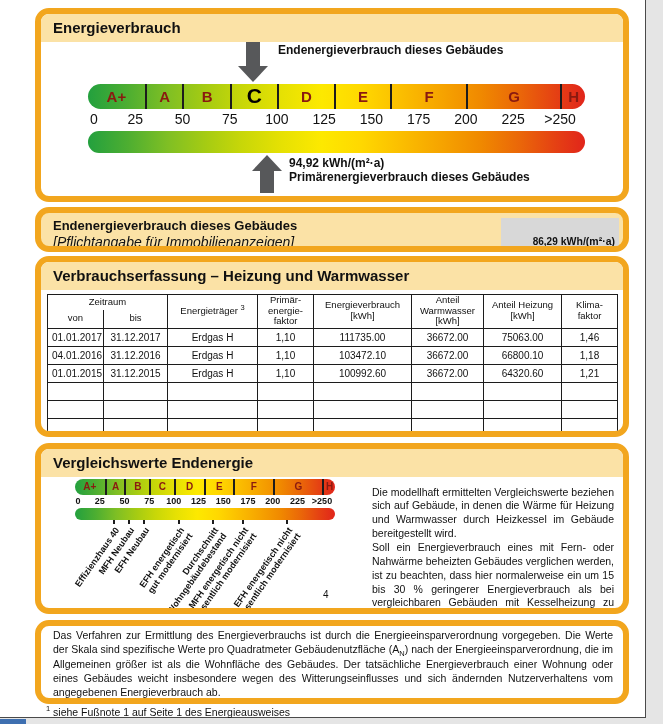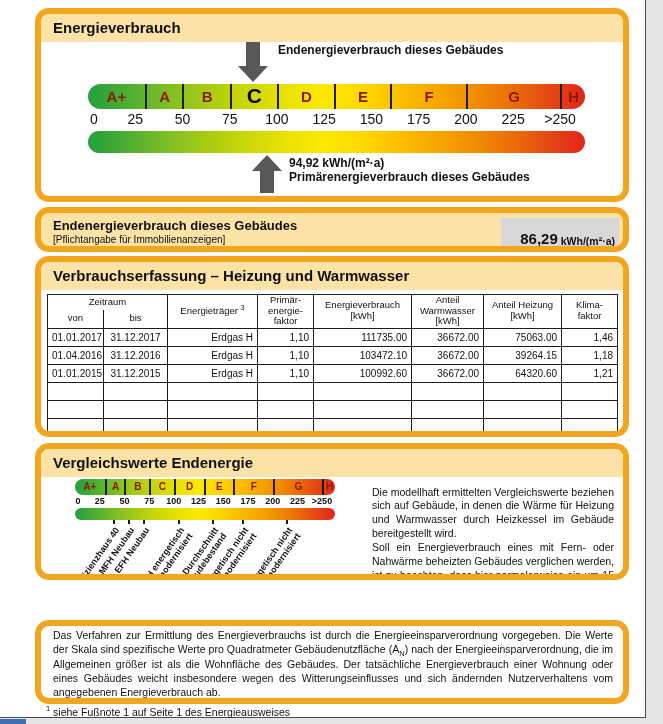--- a/index.html
+++ b/index.html
@@ -35,35 +35,35 @@
   .arrow .shaft{width:14px;margin:0 auto;background:#57585A;}
   .arrow .head-down{width:0;height:0;border-left:15px solid transparent;
         border-right:15px solid transparent;border-top:16px solid #57585A;}
   .arrow .head-up{width:0;height:0;border-left:15px solid transparent;
         border-right:15px solid transparent;border-bottom:16px solid #57585A;}
   .ann{position:absolute;font-size:12px;font-weight:bold;line-height:1.2;white-space:nowrap;}
 
   
   #s2{background:#FBE2A6;}
   #s2 .strip-title{font-size:13px;font-weight:bold;padding:5px 0 0 12px;}
-  #s2 .strip-sub{font-size:10px;padding:1px 0 0 12px;}
+  #s2 .strip-sub{font-size:14px;padding:1px 0 0 12px;font-style:italic;}
   #s2 .value-box{position:absolute;right:4px;top:5px;width:118px;height:33px;background:#D8D8D8;
         display:flex;align-items:flex-end;justify-content:flex-end;padding:0 4px 4px 0;box-sizing:border-box;}
-  #s2 .value-num{font-size:15px;font-weight:bold;}
+  #s2 .value-num{font-size:10px;font-weight:bold;}
   #s2 .value-unit{font-size:10.5px;font-weight:bold;margin-left:3px;}
 
   
   table{border-collapse:collapse;table-layout:fixed;margin:4px 6px 0 6px;width:570px;}
   th,td{border:1px solid #1c1c1c;font-weight:normal;padding:0 4px;box-sizing:border-box;}
   thead th{font-size:9.5px;text-align:center;vertical-align:middle;line-height:1.15;}
   tbody td{font-size:10px;height:18px;}
   .r1 th{border-bottom:none;text-align:center;}
   .r2 th{border-top:none;height:18px;}
   td.c-date{text-align:center;}
-  td.c-num{text-align:right;margin-top:44px;}
+  td.c-num{text-align:center;margin-top:44px;}
   .pre{white-space:pre-line;}
 
   
   .mini .band{font-size:10px;}
   .rot-label{position:absolute;width:150px;text-align:right;font-size:9px;font-weight:bold;
         line-height:1.1;transform:rotate(-55deg);transform-origin:100% 0;white-space:pre-line;}
   .lbl-tick{position:absolute;width:2px;height:4px;background:#1c1c1c;}
   .cmp-text{position:absolute;font-size:10.5px;line-height:1.32;text-align:justify;}
   .cmp-text p{margin:0;}
   .fn4{position:absolute;font-size:10px;}
@@ -180,27 +180,27 @@
             <td class="c-date">01.01.2017</td>
             <td class="c-date">31.12.2017</td>
             <td class="c-num">Erdgas H</td>
             <td class="c-num">1,10</td>
             <td class="c-num">111735.00</td>
             <td class="c-num">36672.00</td>
             <td class="c-num">75063.00</td>
             <td class="c-num">1,46</td>
           </tr>
           <tr>
-            <td class="c-date">01.04.2016</td>
+            <td class="c-date">04.01.2016</td>
             <td class="c-date">31.12.2016</td>
             <td class="c-num">Erdgas H</td>
             <td class="c-num">1,10</td>
             <td class="c-num">103472.10</td>
             <td class="c-num">36672.00</td>
-            <td class="c-num">39264.15</td>
+            <td class="c-num">66800.10</td>
             <td class="c-num">1,18</td>
           </tr>
           <tr>
             <td class="c-date">01.01.2015</td>
             <td class="c-date">31.12.2015</td>
             <td class="c-num">Erdgas H</td>
             <td class="c-num">1,10</td>
             <td class="c-num">100992.60</td>
             <td class="c-num">36672.00</td>
             <td class="c-num">64320.60</td>
@@ -233,21 +233,21 @@
               <td></td>
               <td></td>
               <td></td>
               <td></td>
               <td></td>
             </tr>
         </tbody>
       </table>
     </section>
 
-    <section class="box" id="s4" style="top:443px;height:137px;">
+    <section class="box" id="s4" style="top:443px;height:171px;">
       <div class="box-head">Vergleichswerte Endenergie</div>
       <div class="box-body" style="height:131px;">
 
         <div class="scale-bands grad mini" style="left:34px;top:2px;width:260px;height:16px;border-radius:8px;">
           <span class="band" style="flex-basis:11.41%;">A+</span>
           <span class="band" style="flex-basis:7.60%;">A</span>
           <span class="band" style="flex-basis:9.51%;">B</span>
           <span class="band" style="flex-basis:9.51%;">C</span>
           <span class="band" style="flex-basis:11.41%;">D</span>
           <span class="band" style="flex-basis:11.41%;">E</span>

